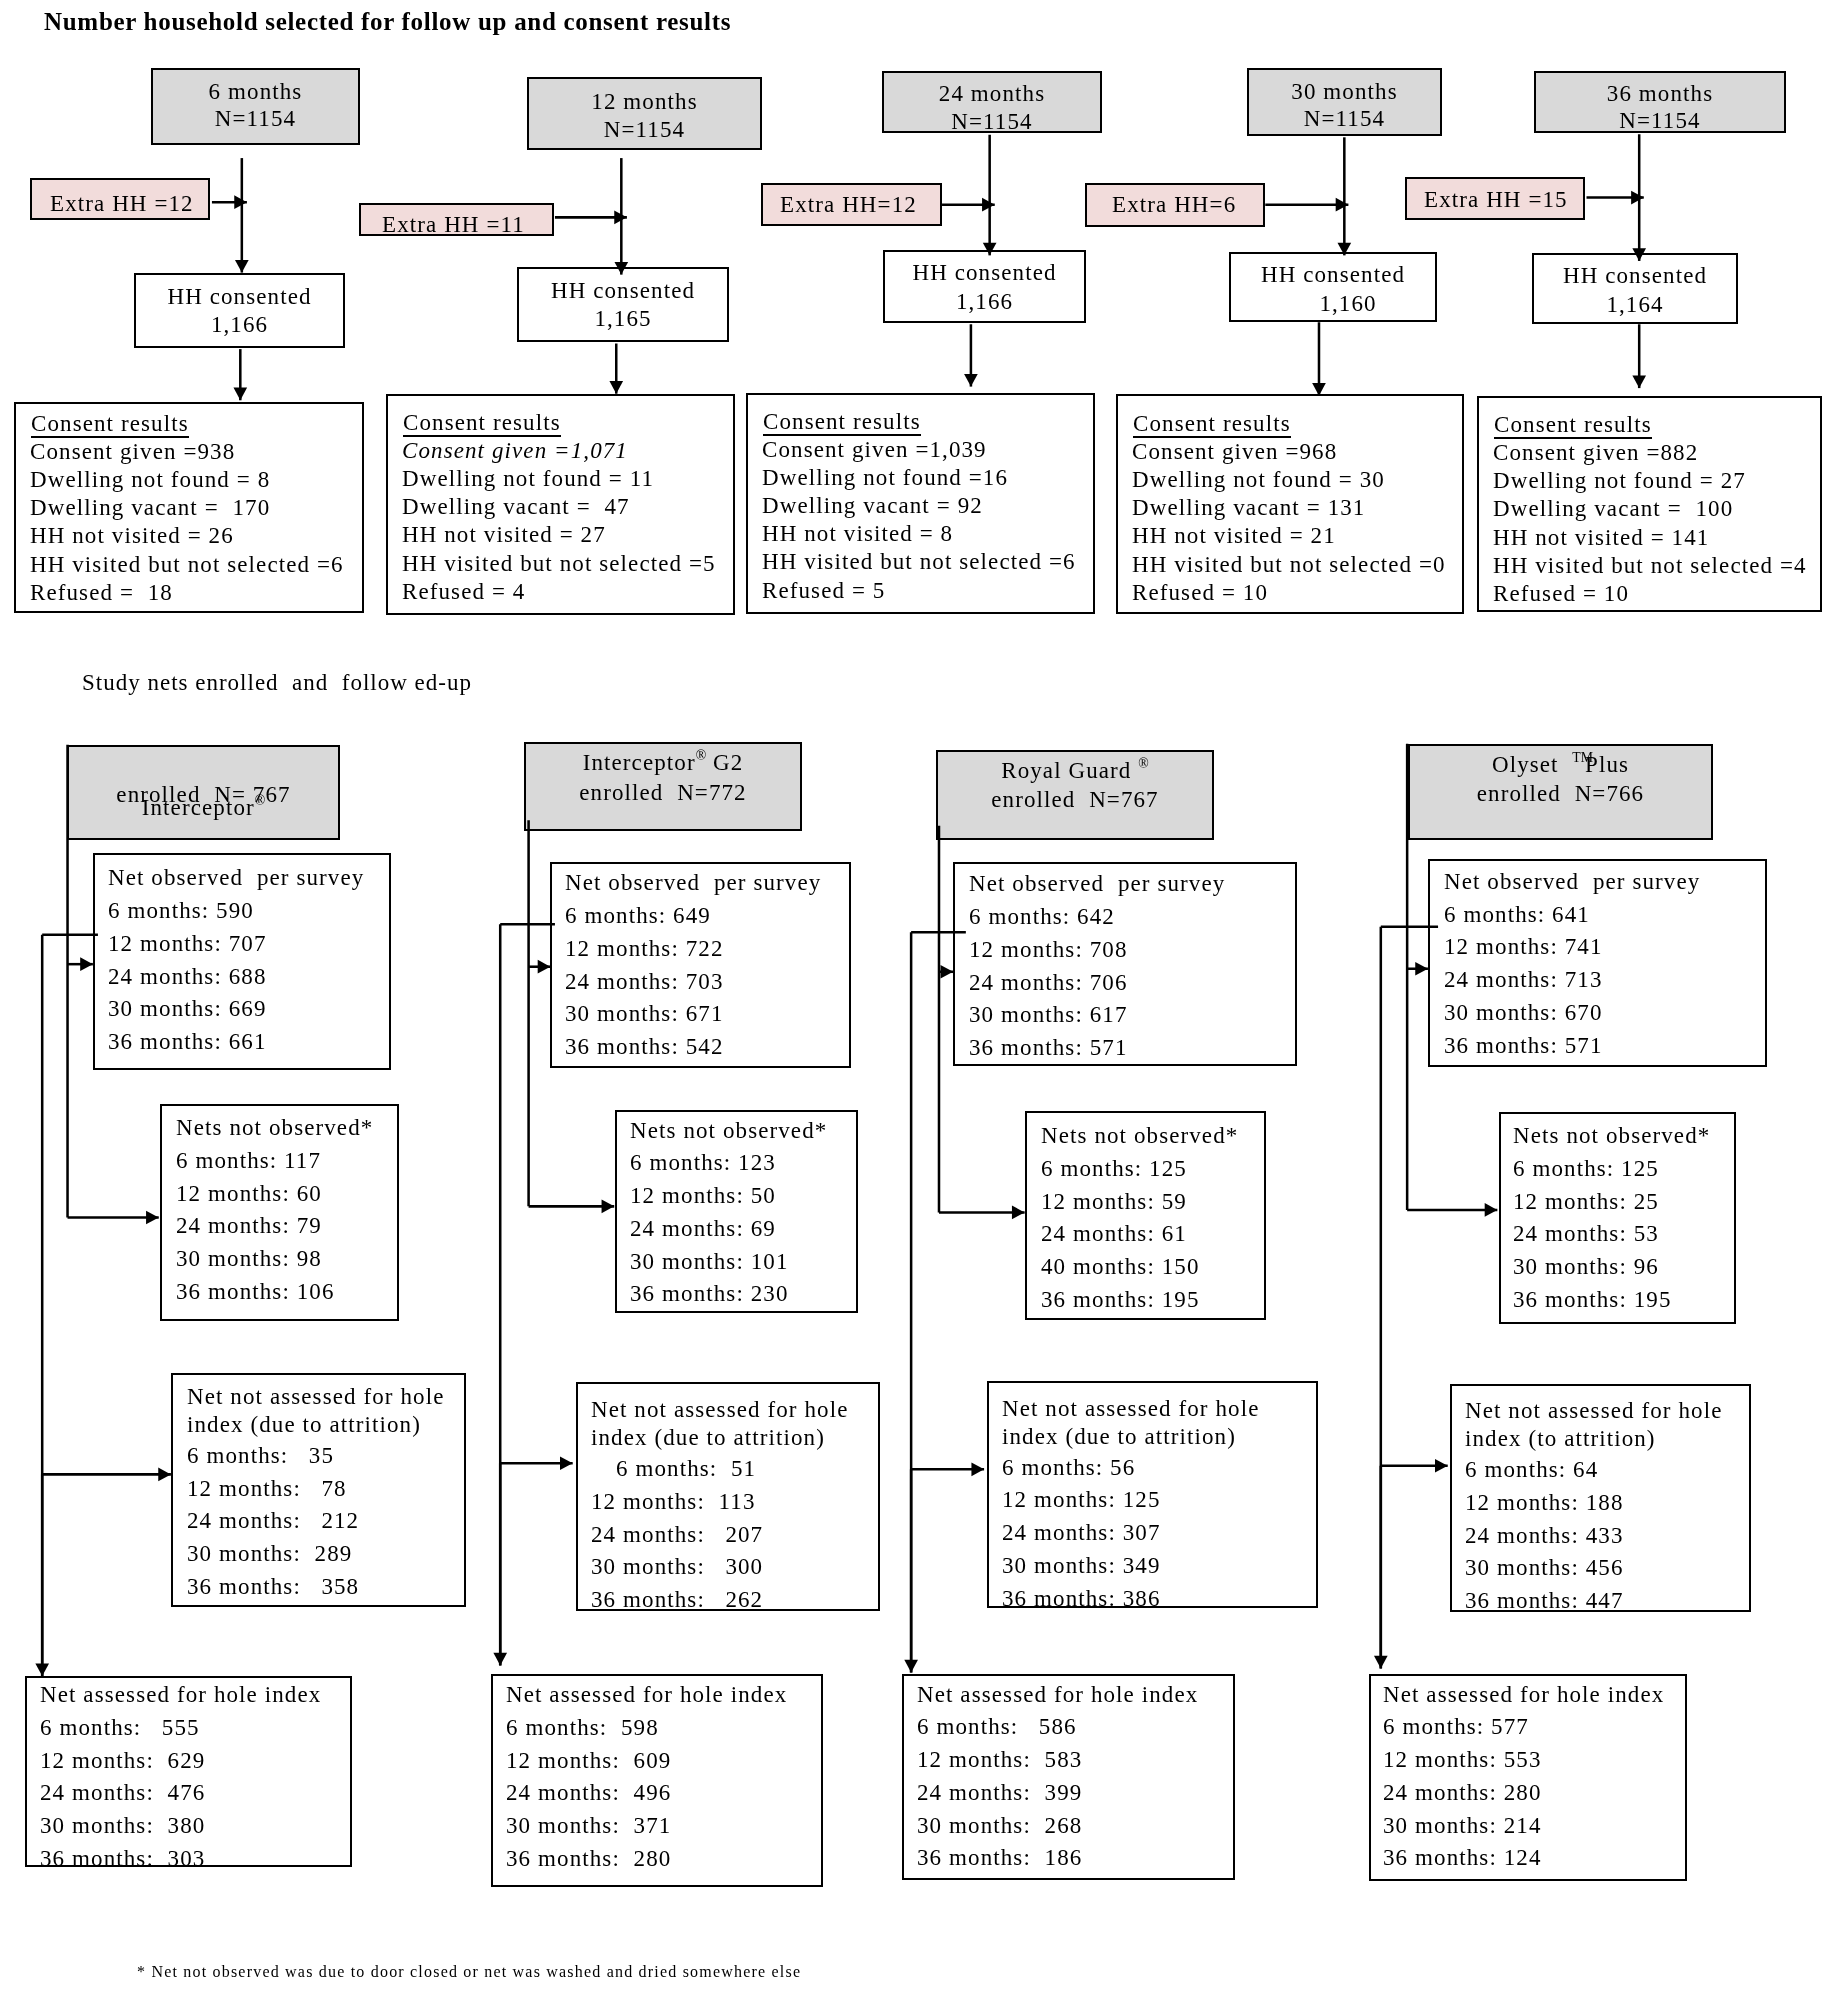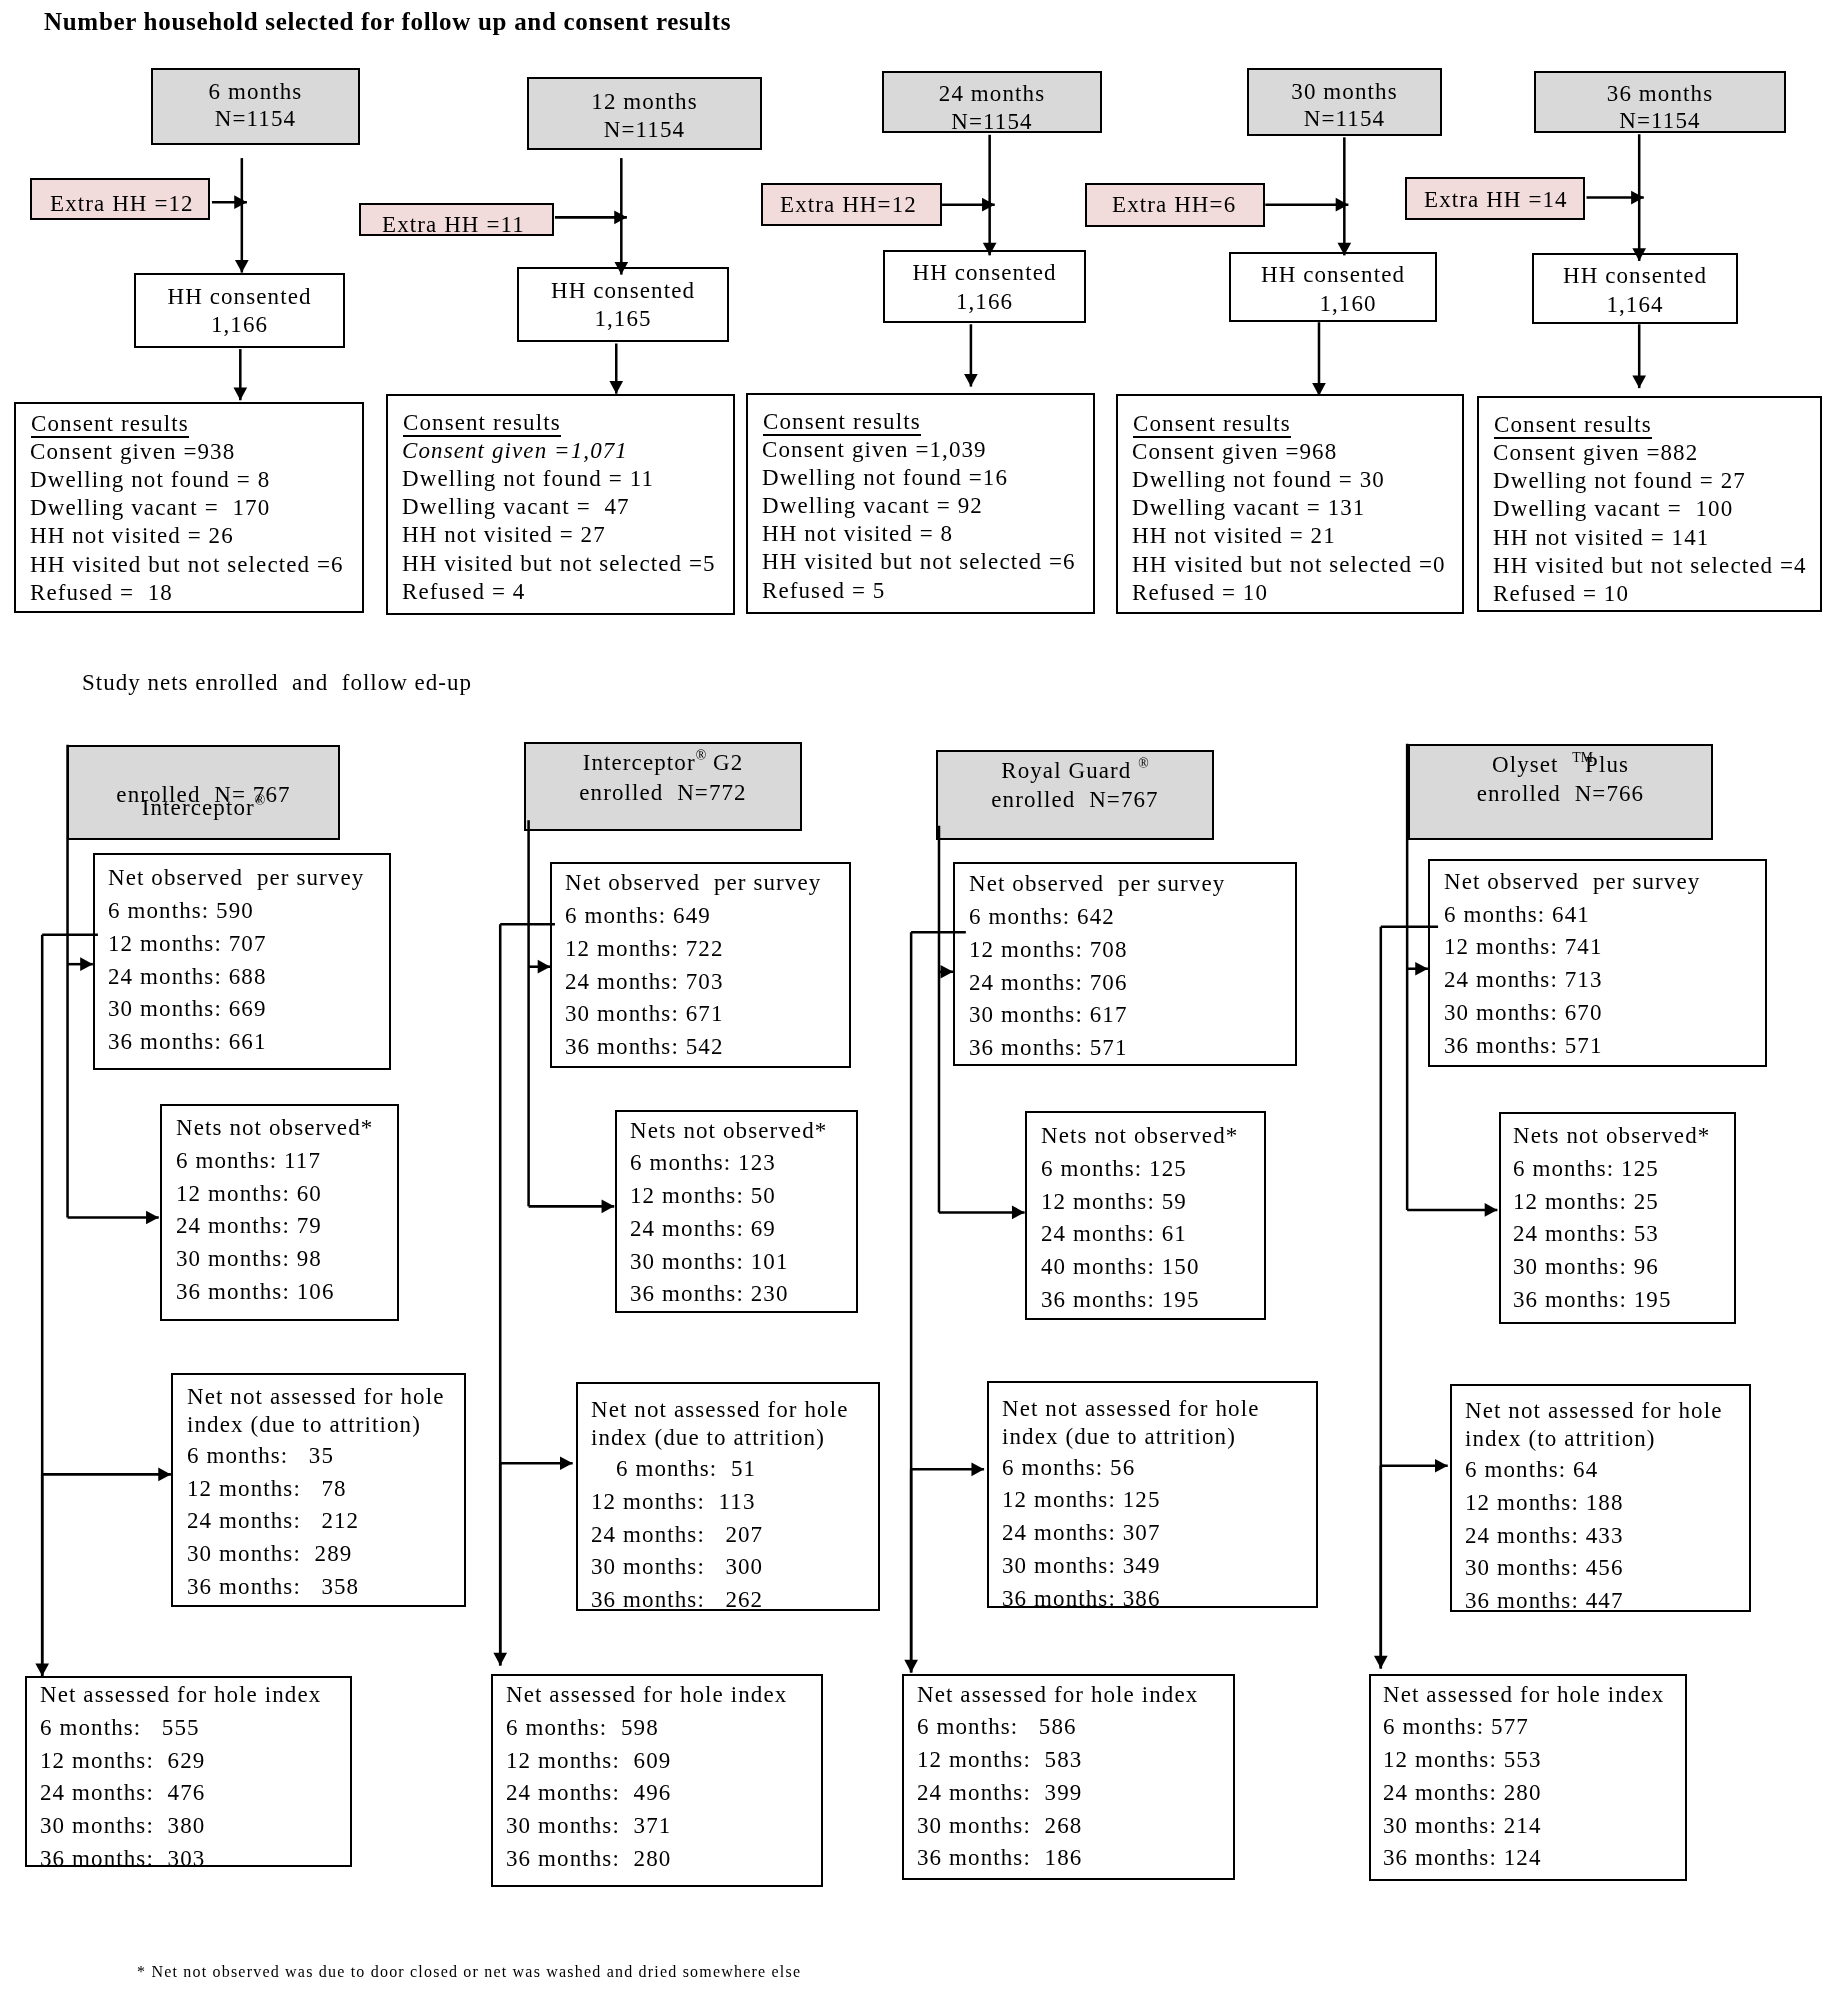--- a/index.html
+++ b/index.html
@@ -33,21 +33,21 @@
 <div class="lbl " style="left:1534px;top:109px;width:252px;text-align:center;">N=1154</div>
 <div class="bx pink" style="left:30px;top:178px;width:180px;height:42px;"></div>
 <div class="lbl " style="left:50px;top:192px;">Extra HH =12</div>
 <div class="bx pink" style="left:359px;top:203px;width:195px;height:33px;"></div>
 <div class="lbl " style="left:382px;top:213px;">Extra HH =11</div>
 <div class="bx pink" style="left:761px;top:183px;width:181px;height:43px;"></div>
 <div class="lbl " style="left:780px;top:193px;">Extra HH=12</div>
 <div class="bx pink" style="left:1085px;top:183px;width:180px;height:44px;"></div>
 <div class="lbl " style="left:1112px;top:193px;">Extra HH=6</div>
 <div class="bx pink" style="left:1405px;top:177px;width:180px;height:43px;"></div>
-<div class="lbl " style="left:1424px;top:188px;">Extra HH =14</div>
+<div class="lbl " style="left:1424px;top:188px;">Extra HH =15</div>
 <div class="bx " style="left:134px;top:273px;width:211px;height:75px;"></div>
 <div class="lbl " style="left:134px;top:285px;width:211px;text-align:center;">HH consented</div>
 <div class="lbl " style="left:134px;top:313px;width:211px;text-align:center;">1,166</div>
 <div class="bx " style="left:517px;top:267px;width:212px;height:75px;"></div>
 <div class="lbl " style="left:517px;top:279px;width:212px;text-align:center;">HH consented</div>
 <div class="lbl " style="left:517px;top:307px;width:212px;text-align:center;">1,165</div>
 <div class="bx " style="left:883px;top:250px;width:203px;height:73px;"></div>
 <div class="lbl " style="left:883px;top:261px;width:203px;text-align:center;">HH consented</div>
 <div class="lbl " style="left:883px;top:290px;width:203px;text-align:center;">1,166</div>
 <div class="bx " style="left:1229px;top:252px;width:208px;height:70px;"></div>

